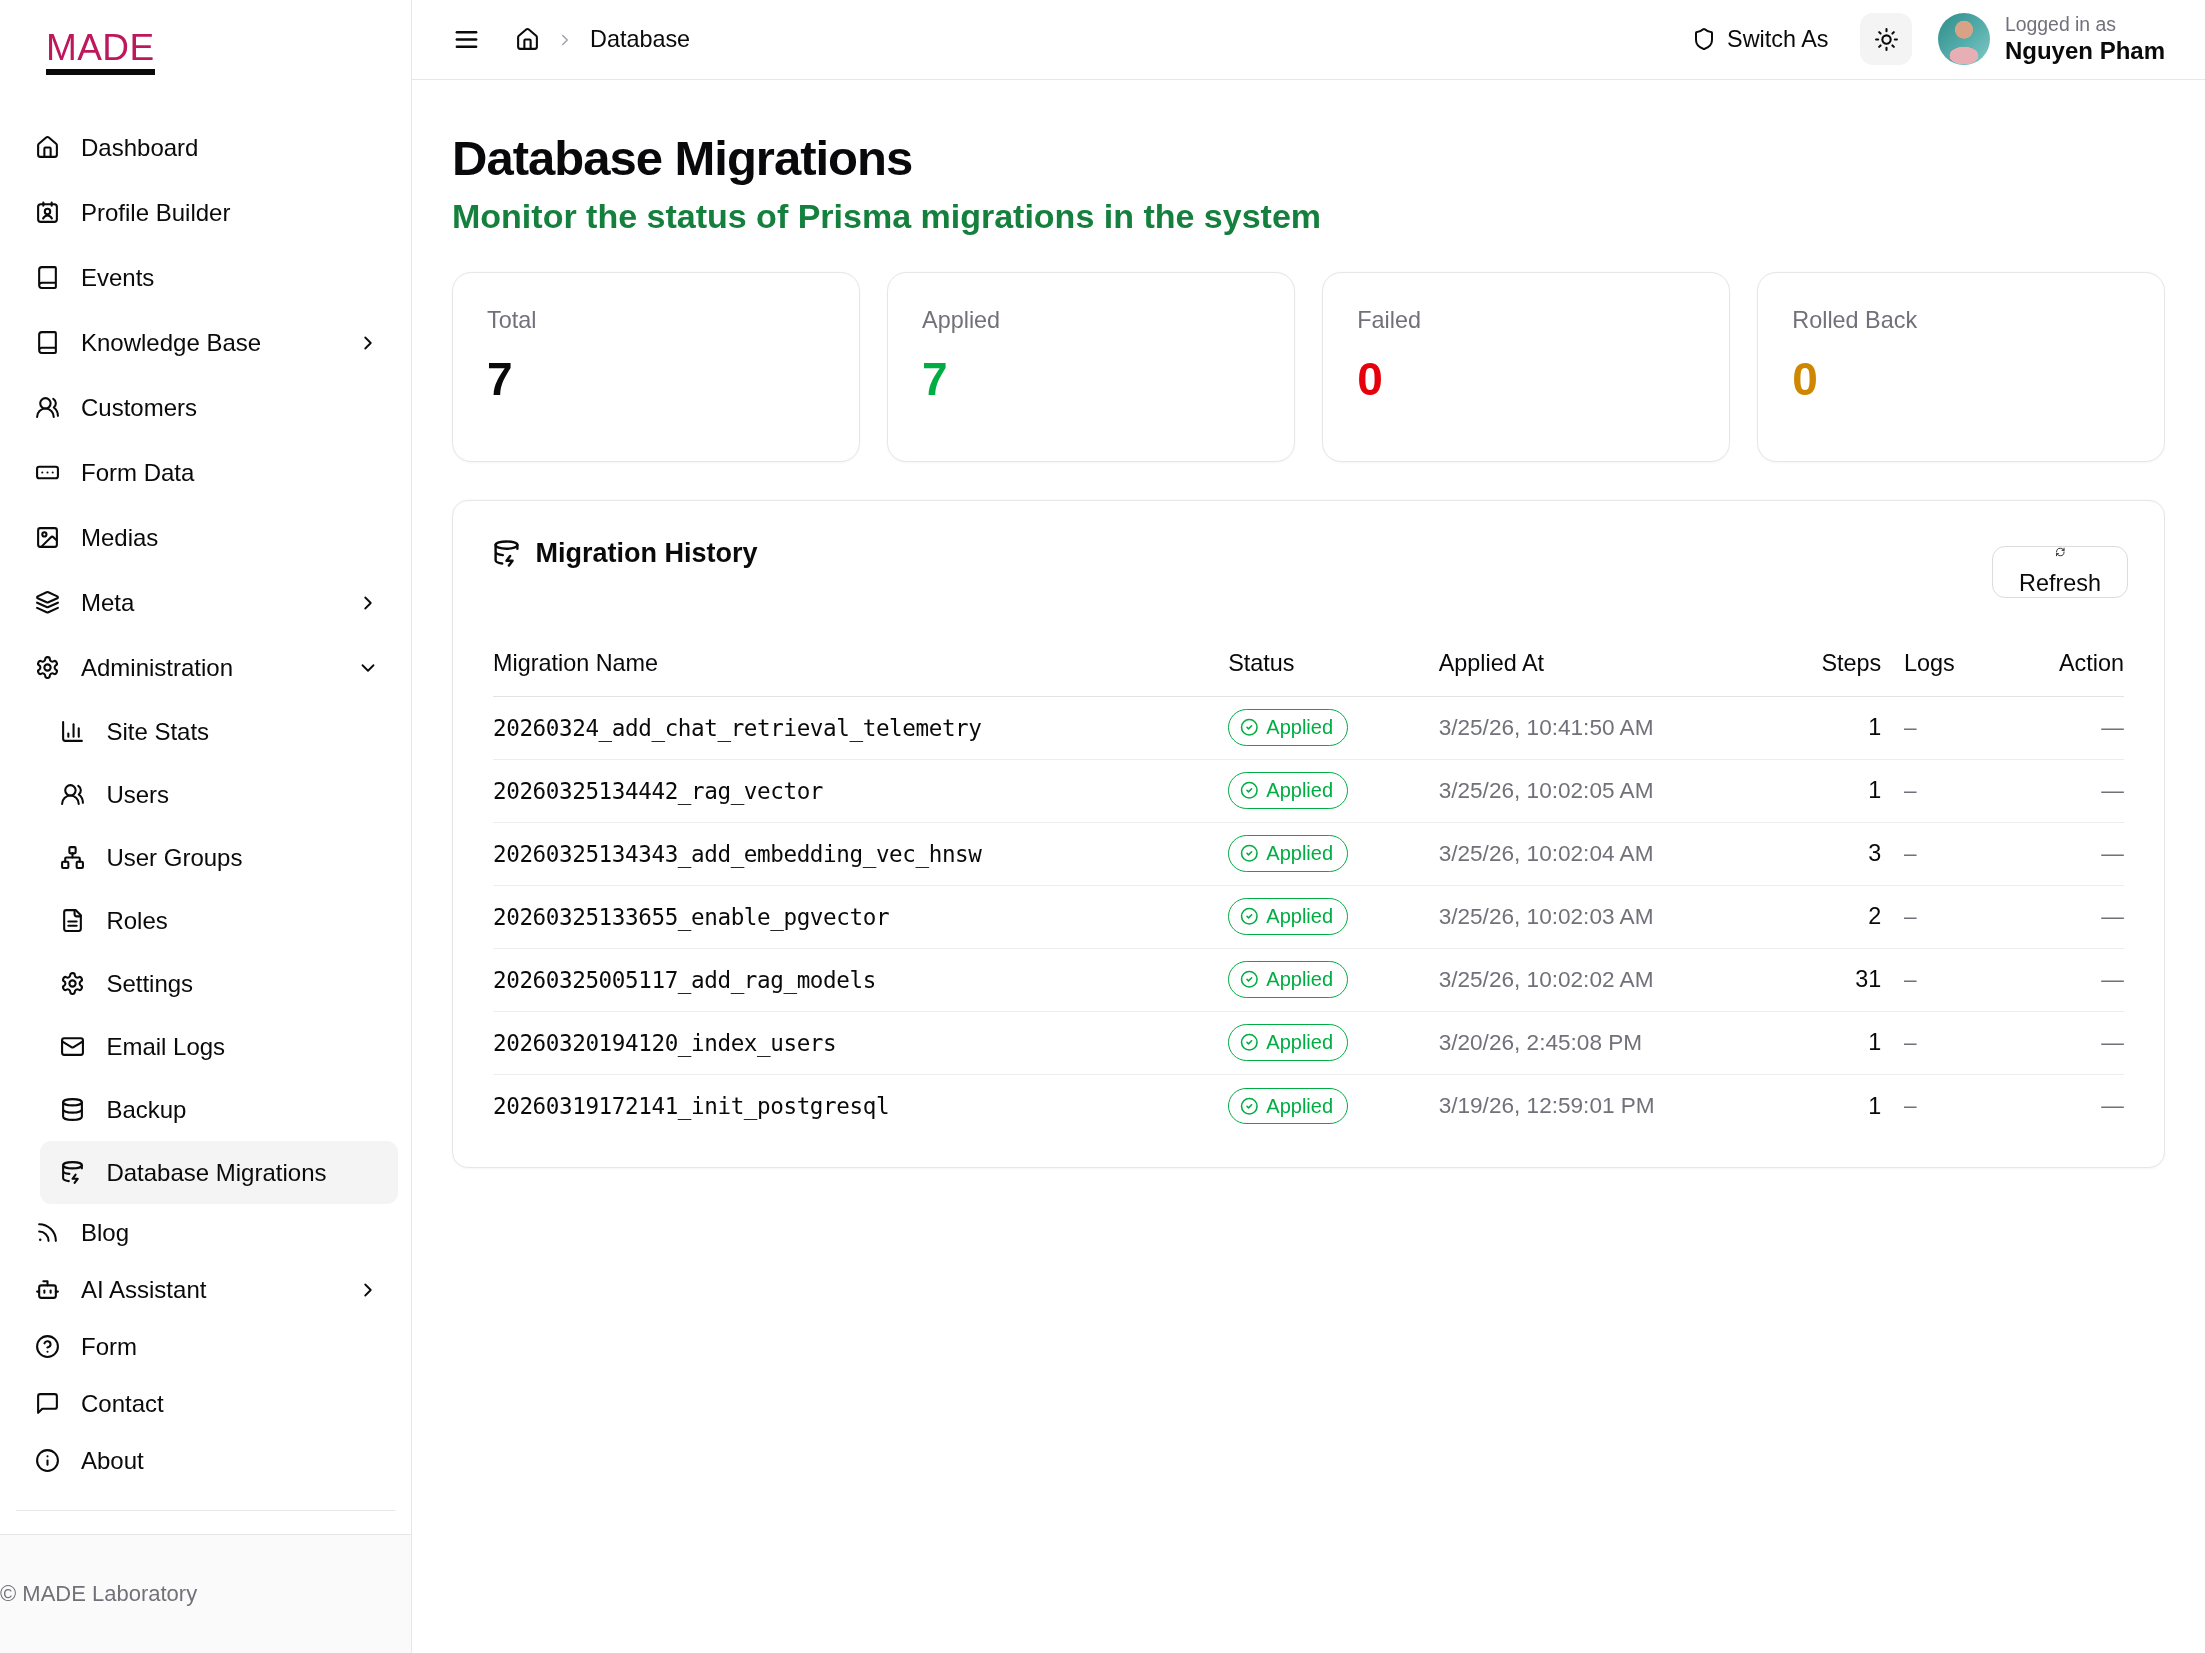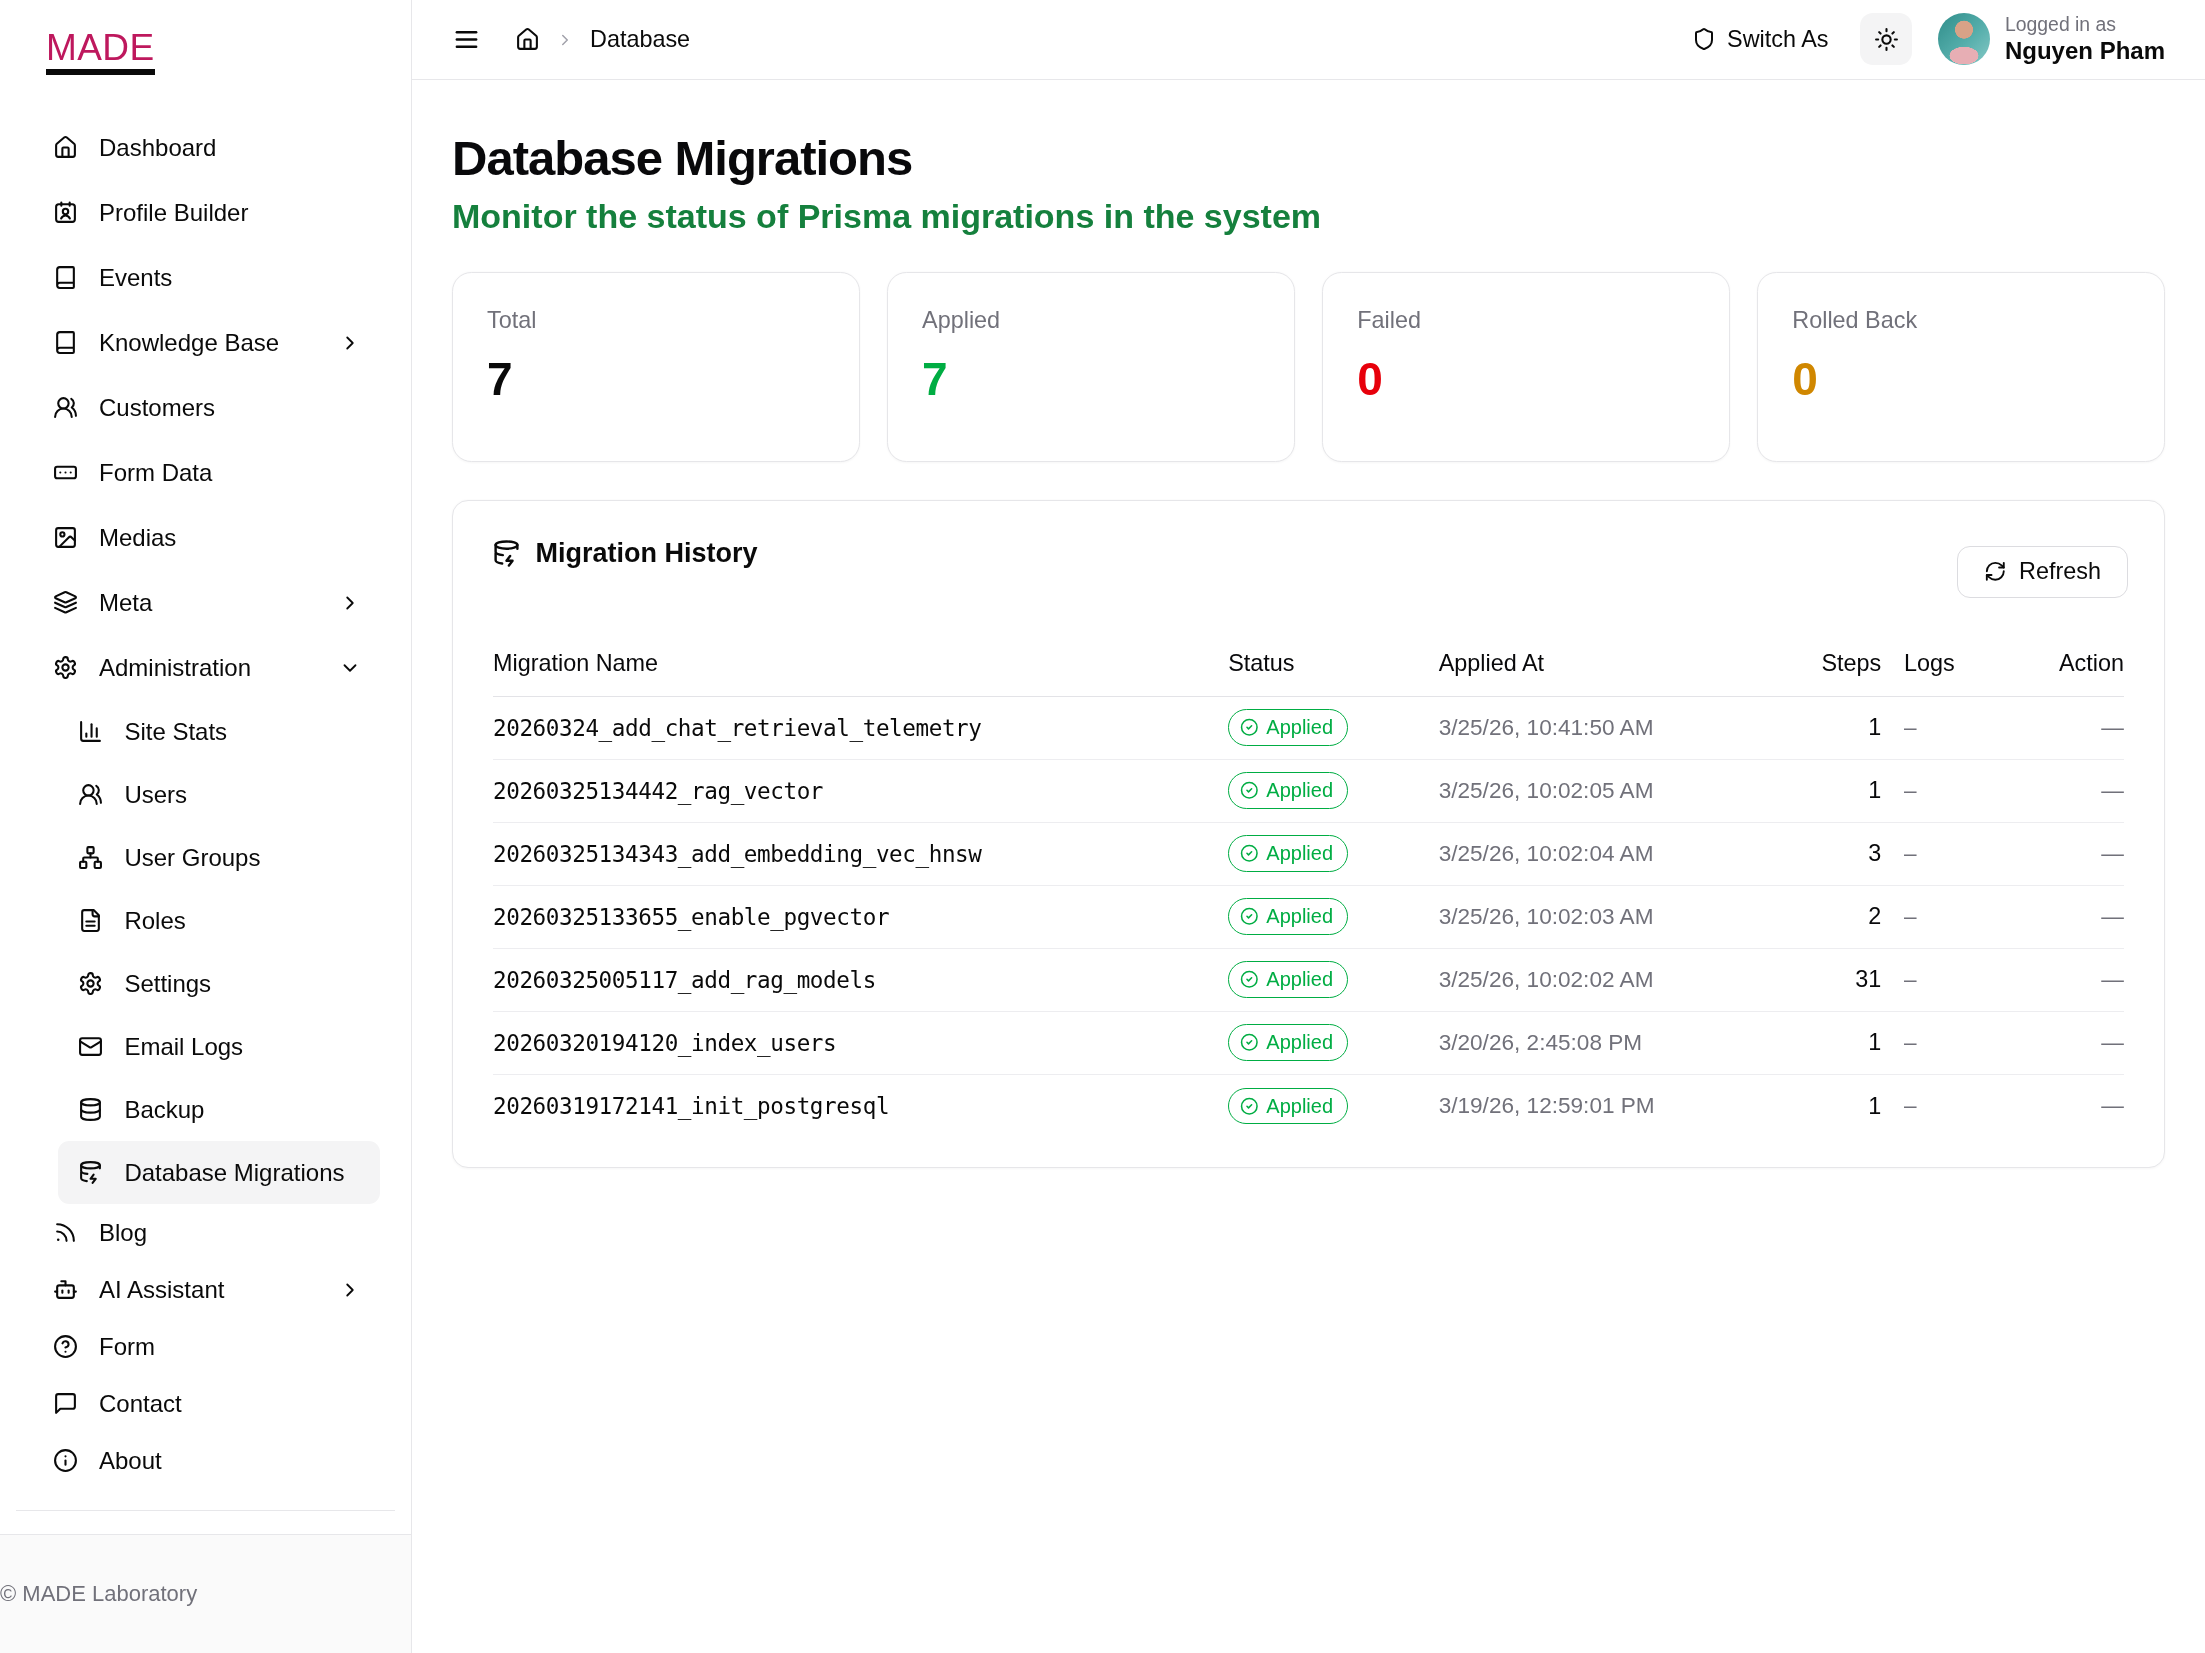--- a/index.html
+++ b/index.html
@@ -8,21 +8,21 @@
     width:2205px; height:1653px; background:#ffffff; color:#09090b;
     font-family:"Liberation Sans","DejaVu Sans",sans-serif;
     display:flex; overflow:hidden;
   }
   svg { display:block; }
 
   
   .sidebar { width:412px; min-width:412px; height:1653px; border-right:0.8px solid #e7e7ea; display:flex; flex-direction:column; background:#fff; }
   .logo-wrap { height:115px; padding:29px 0 0 46px; }
   .logo { display:inline-block; font-size:37px; font-weight:400; letter-spacing:0.4px; color:#be185d; border-bottom:6.5px solid #0a0a0a; padding-bottom:0.8px; line-height:1.05; }
-  .nav { padding:0 31px;text-align:center; }
+  .nav { padding:0 13px;text-align:center; }
   .nav-item { display:flex; align-items:center; gap:21px; height:65px; padding:0 19.4px 0 22px; border-radius:11.3px; font-size:24px; color:#0a0a0a; cursor:pointer; }
   .nav-item .icn { width:25px; height:25px; flex:0 0 25px; }
   .nav-item.sub { margin-left:27.4px; padding-left:20px; height:63px; }
   .nav-item.bottom { height:57px; }
   .nav-item.active { background:#f4f4f5; }
   .chev { margin-left:auto; width:22px; height:22px; color:#0a0a0a; }
   .side-divider { border:0; border-top:0.8px solid #e7e7ea; margin:21px 16px 0 16px; }
   .side-spacer { flex:1; }
   .side-footer { height:119px; border-top:0.8px solid #e7e7ea; background:#fafafa; display:flex; align-items:center; font-size:22px; color:#71717a; }
 
@@ -60,21 +60,21 @@
   .stat-card { flex:1; height:190px; border:0.8px solid #e6e6e9; border-radius:19.4px; padding:34px 34px; background:#fff; box-shadow:0 0.8px 2.4px rgba(0,0,0,.04); }
   .stat-label { font-size:23.4px; color:#71717a; }
   .stat-value { margin-top:22.6px; font-size:46px; font-weight:700; line-height:1; }
 
   
   .history { margin-top:38px; border:0.8px solid #e6e6e9; border-radius:16px; background:#fff; box-shadow:0 0.8px 2.4px rgba(0,0,0,.04); padding:37px 0 29px 0; }
   .history-head { padding:0 36px 0 39px; display:flex; align-items:flex-start; }
   .h-title { display:flex; align-items:center; gap:14.5px; font-size:27px; font-weight:700; color:#0a0a0a; }
   .h-title svg { width:29px; height:29px; }
   .h-sub { margin-top:10.5px; font-size:23.4px; color:#71717a; }
-  .refresh-btn { margin-left:auto; margin-top:8px; height:52px; padding:0 26px; border:0.8px solid #dcdce0; border-radius:13px; background:#fff; display:flex; align-items:center; gap:13px; font-size:23.4px; font-weight:500; color:#0a0a0a; font-family:inherit; cursor:pointer; }
+  .refresh-btn { margin-left:auto; margin-top:8px; height:52px; padding:0 26px; border:0.8px solid #dcdce0; border-radius:13px; background:#fff; display:flex; align-items:center; gap:13px; font-size:23.4px; font-weight:500; color:#0a0a0a; font-family:inherit; cursor:pointer;flex-direction:column; }
   .refresh-btn svg { width:22.6px; height:22.6px; }
 
   .mtable { margin-top:34px; padding:0 40px; }
   .thead, .trow { display:grid; grid-template-columns:45.08% 12.9% 22.69% 4.45% 7.32% 7.56%; align-items:center; }
   .thead { height:65px; border-bottom:0.8px solid #e3e3e7; font-size:23.4px; font-weight:500; color:#09090b; }
   .trow { height:63px; border-bottom:0.8px solid #ededf0; }
   .trow:last-child { border-bottom:0; }
   .col-right { text-align:right; }
   .col-logs { padding-left:22.6px; }
   .cell-name { font-family:"DejaVu Sans Mono",monospace; font-size:22.6px; letter-spacing:-0.4px; color:#0a0a0a; }

